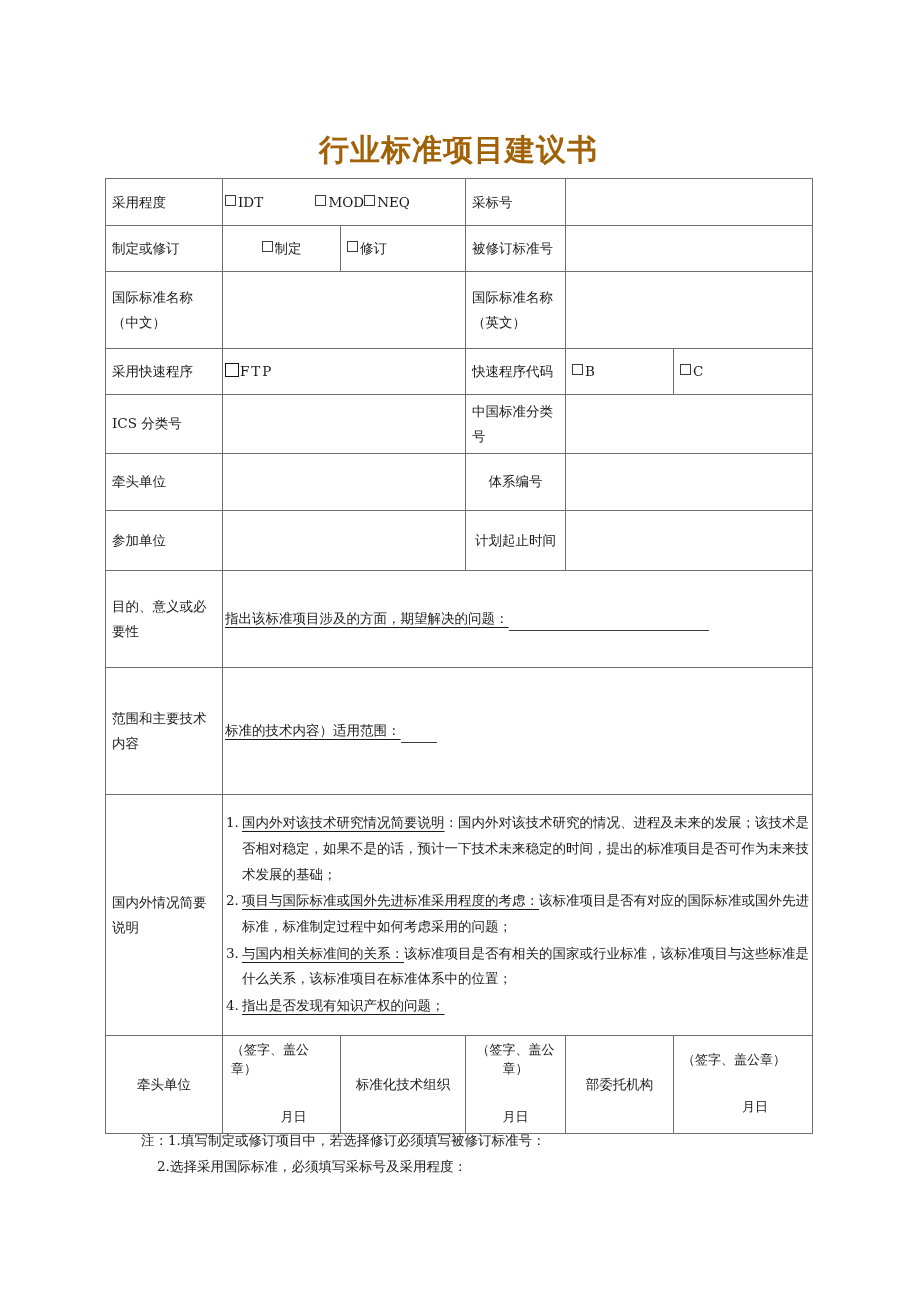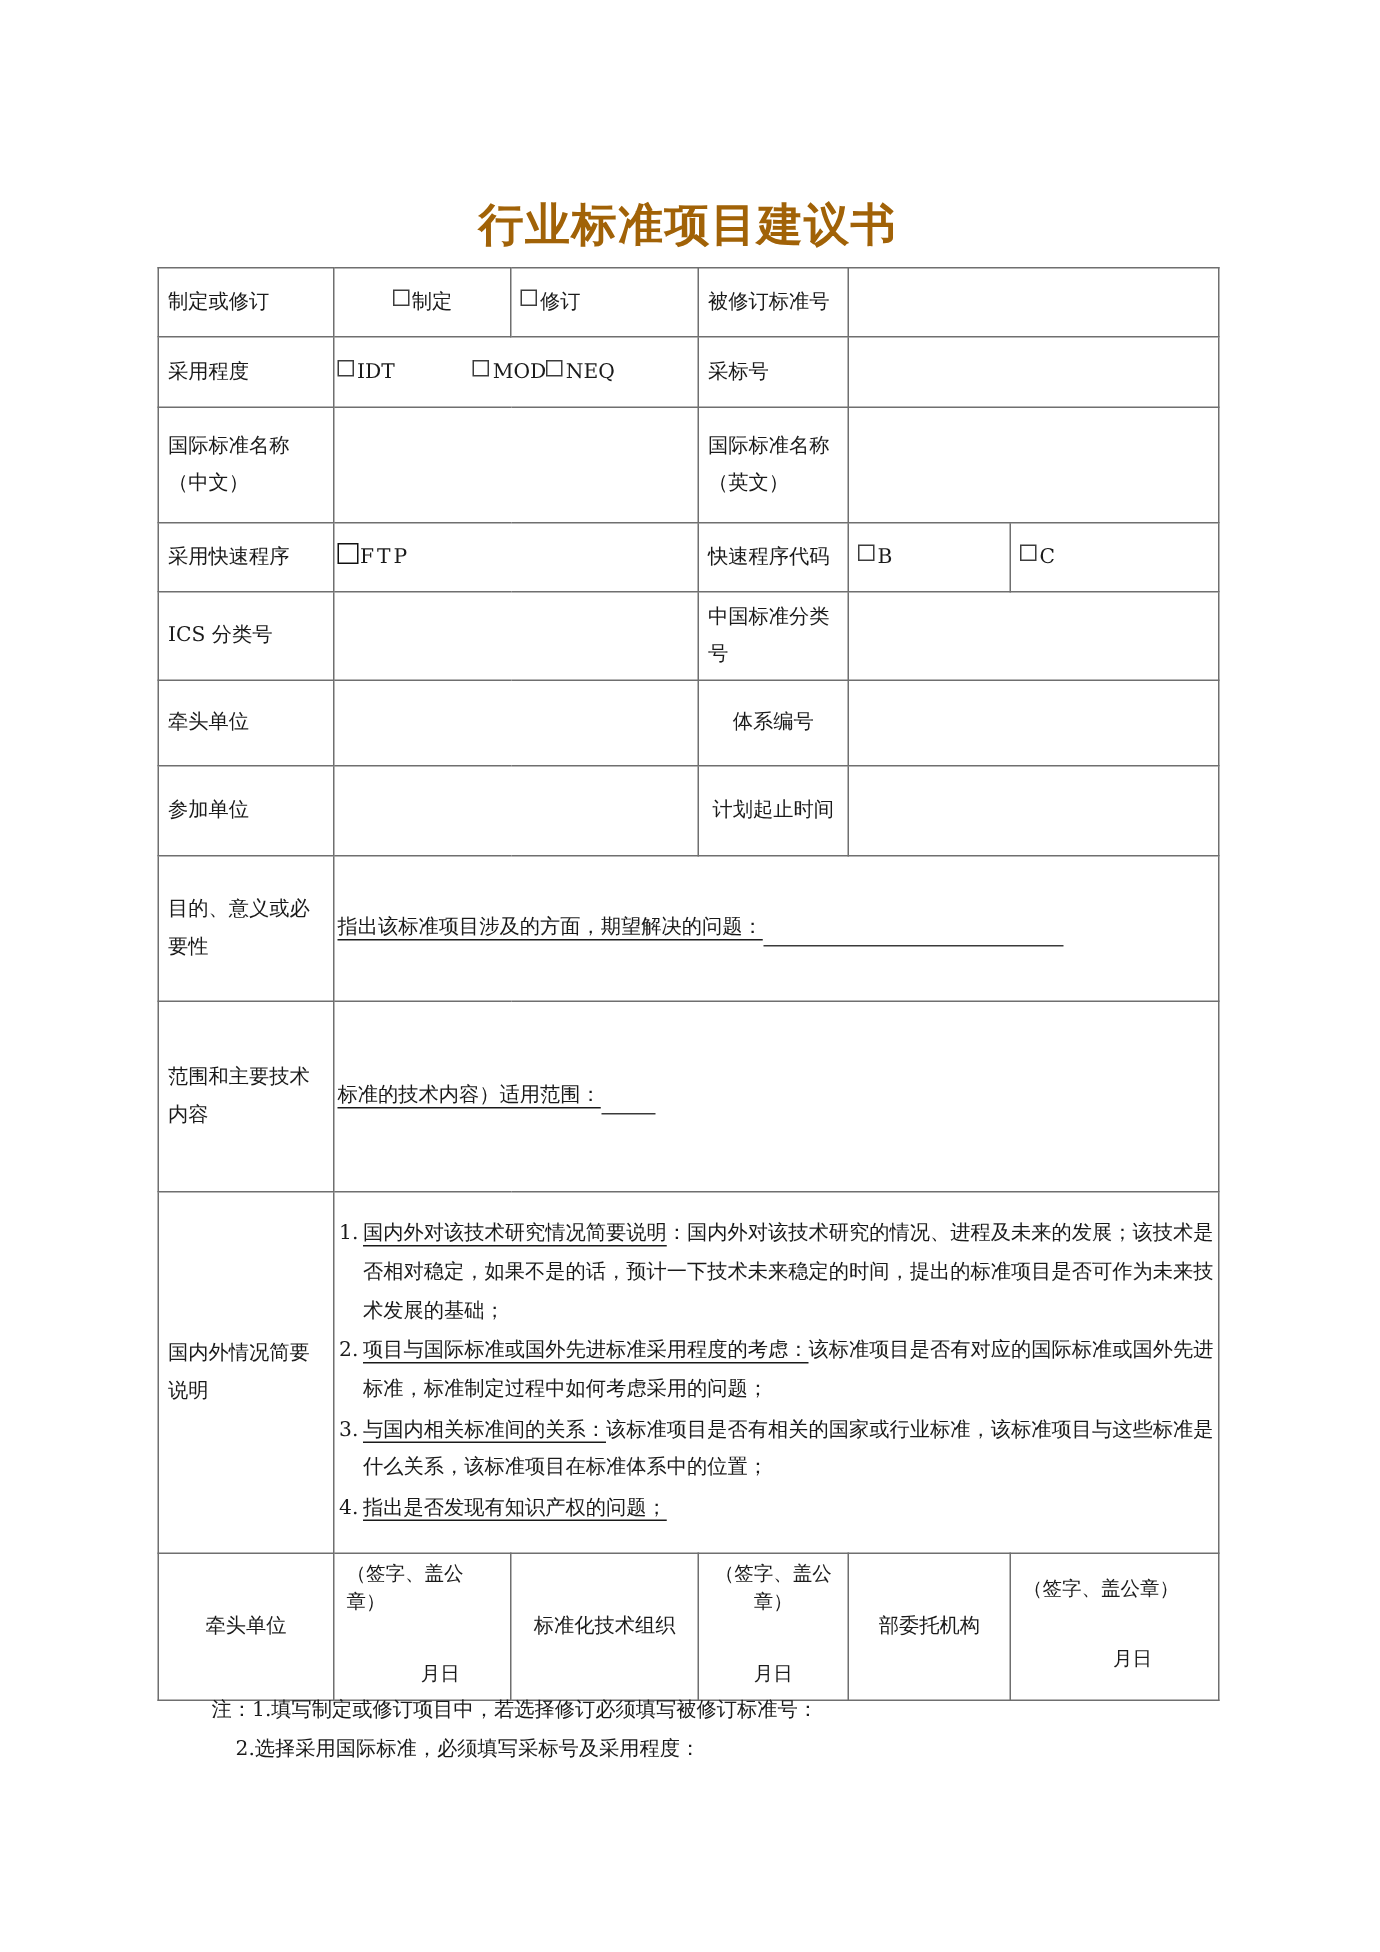--- a/index.html
+++ b/index.html
@@ -190,34 +190,34 @@
       <col style="width:118px">
       <col style="width:125px">
       <col style="width:100px">
       <col style="width:108px">
       <col style="width:139px">
     </colgroup>
 
     <tbody>
 
     <tr>
+      <td class="lbl" style="height:38px;">采用程度</td>
+      <td colspan="2" class="pad-l" style="padding-left:2px;">
+        <span class="chk"></span><span>IDT</span>
+        <span style="display:inline-block;width:48px;"></span><span class="chk"></span><span>MOD</span><span class="chk"></span><span>NEQ</span>
+      </td>
+      <td class="lbl">采标号</td>
+      <td colspan="2"></td>
+    </tr>
+
+    <tr>
       <td class="lbl" style="height:37px;">制定或修订</td>
       <td style="text-align:center;"><span class="chk"></span><span>制定</span></td>
       <td><span class="chk"></span><span>修订</span></td>
       <td class="lbl">被修订标准号</td>
-      <td colspan="2"></td>
-    </tr>
-
-    <tr>
-      <td class="lbl" style="height:38px;">采用程度</td>
-      <td colspan="2" class="pad-l" style="padding-left:2px;">
-        <span class="chk"></span><span>IDT</span>
-        <span style="display:inline-block;width:48px;"></span><span class="chk"></span><span>MOD</span><span class="chk"></span><span>NEQ</span>
-      </td>
-      <td class="lbl">采标号</td>
       <td colspan="2"></td>
     </tr>
 
     <tr>
       <td class="lbl top" style="height:68px;">国际标准名称
 （中文）</td>
       <td colspan="2"></td>
       <td class="lbl top">国际标准名称
 （英文）</td>
       <td colspan="2"></td>

